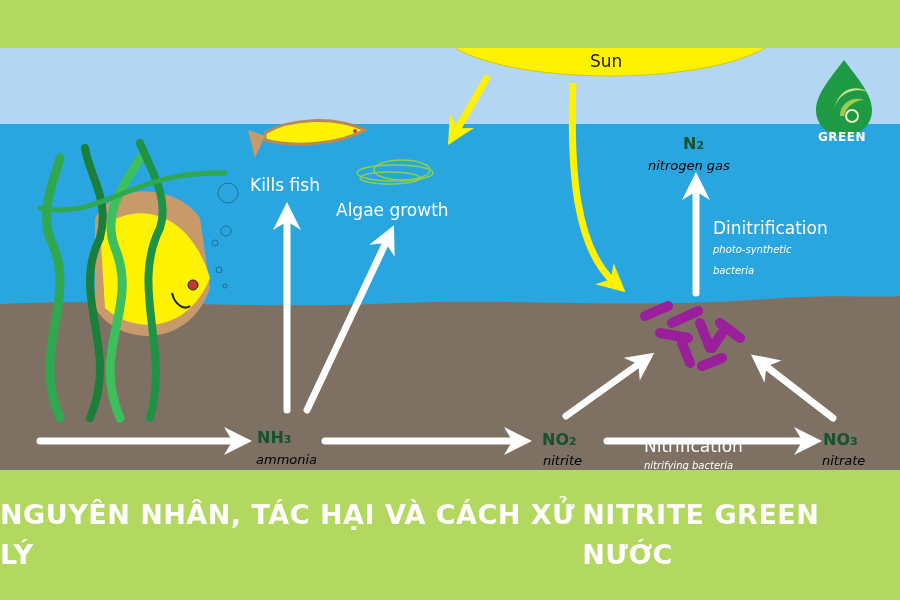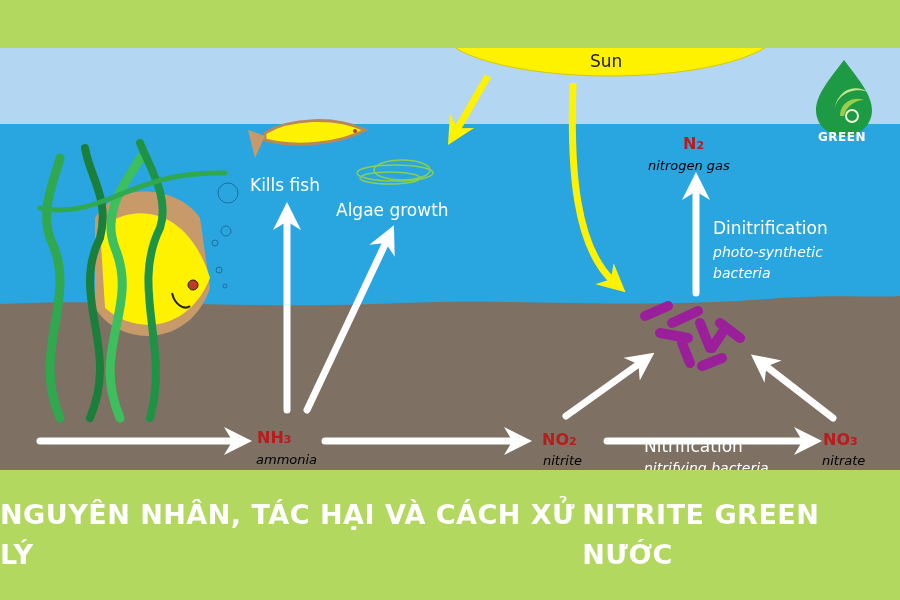--- a/index.html
+++ b/index.html
@@ -1,23 +1,23 @@
 <!DOCTYPE html>
 <html><head>
 <meta charset="utf-8">
 <style>
   html,body{margin:0;padding:0;}
   body{width:900px;height:600px;overflow:hidden;font-family:"DejaVu Sans",sans-serif;position:relative;background:#b3d85f;}
   #scene{position:absolute;left:0;top:0;width:732px;height:470px;margin-top:48px;}
   .lbl{position:absolute;white-space:nowrap;}
   .white-lbl{color:#ffffff;font-size:17px;}
-  .chem{color:#b91c1c;font-weight:bold;font-size:16px;}
+  .chem{color:#14532d;font-weight:bold;font-size:16px;}
   .chem sub{font-size:11px;vertical-align:baseline;}
   .chem-sub{color:#000000;font-style:italic;font-size:13px;}
-  .note{color:#ffffff;font-style:italic;font-size:14px;}
+  .note{color:#ffffff;font-style:italic;font-size:10px;}
   #sun-label{position:absolute;left:590px;top:3px;font-size:17px;color:#222;}
   #banner{position:absolute;left:0;top:470px;width:900px;height:130px;background:#b3d85f;display:flex;flex-direction:row;align-items:center;justify-content:center;}
   .banner-line{color:#ffffff;font-weight:bold;font-size:27px;letter-spacing:0.5px;line-height:40px;font-family:"DejaVu Sans",sans-serif;}
   #logo{position:absolute;left:812px;top:8px;width:64px;height:96px;}
   #logo-text{position:absolute;left:818px;top:82px;color:#fff;font-weight:bold;font-size:12px;letter-spacing:0.5px;}
 </style>
 </head>
 <body>
 
 <div id="scene">

